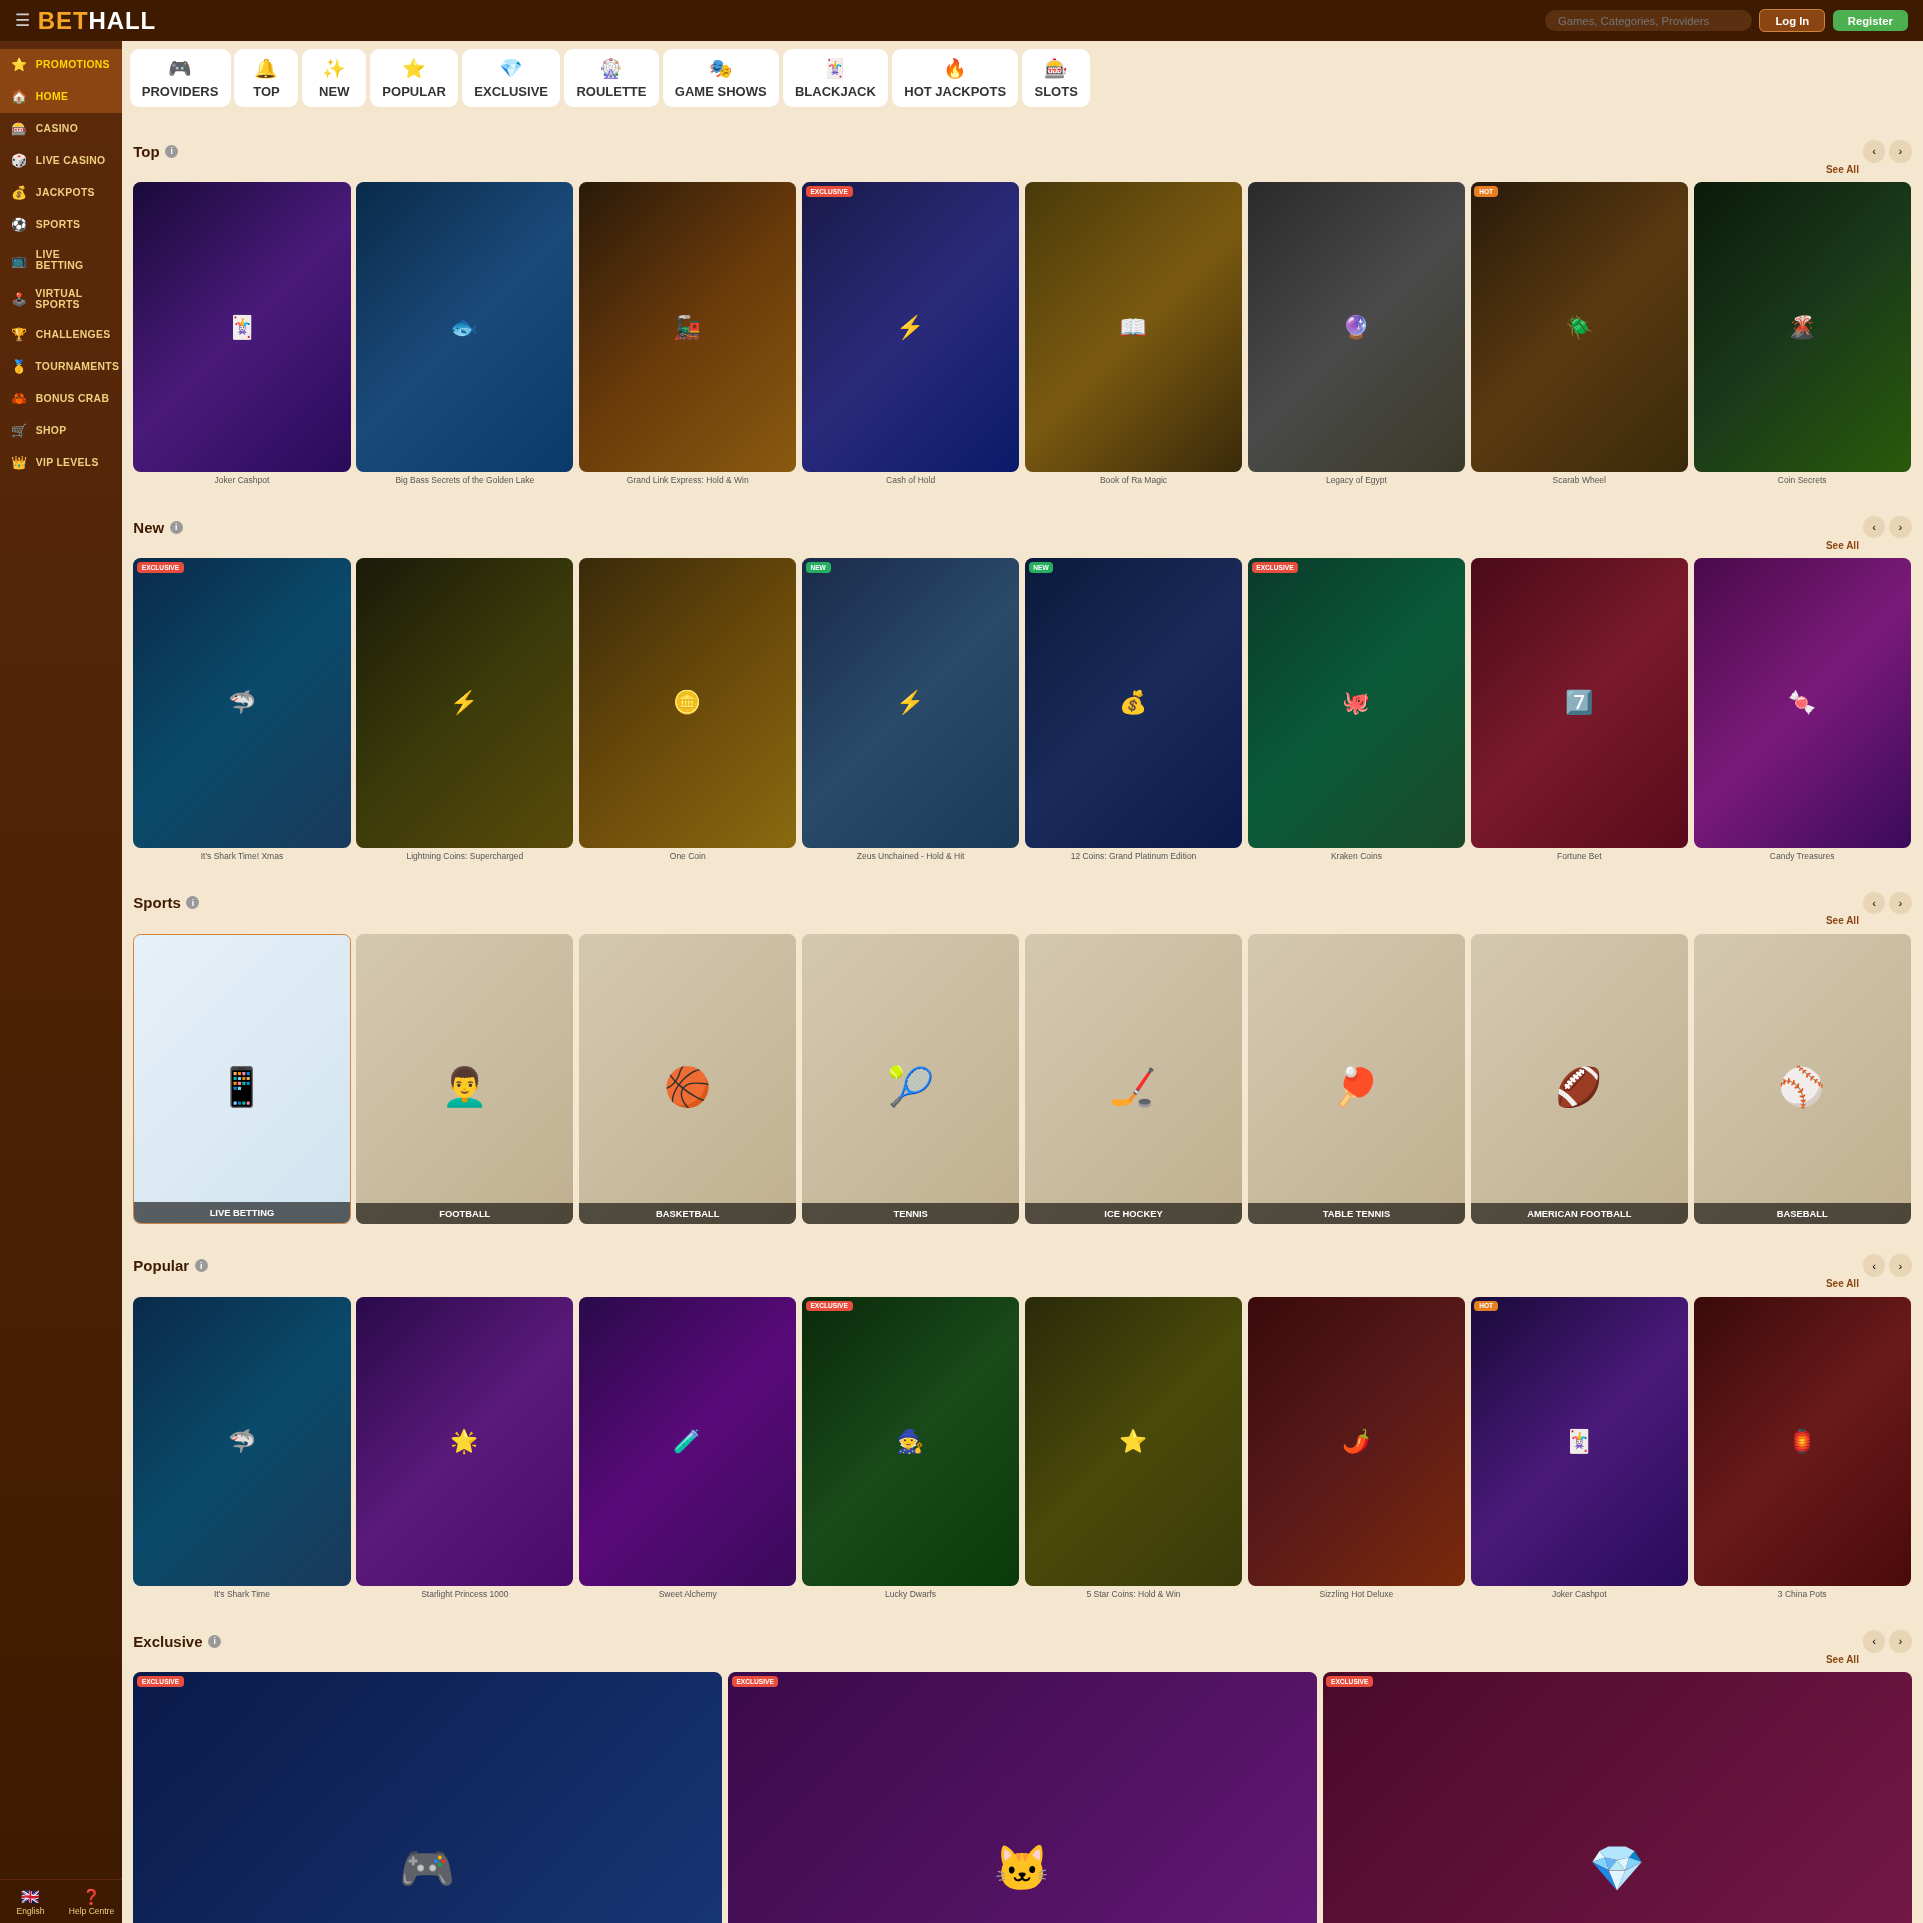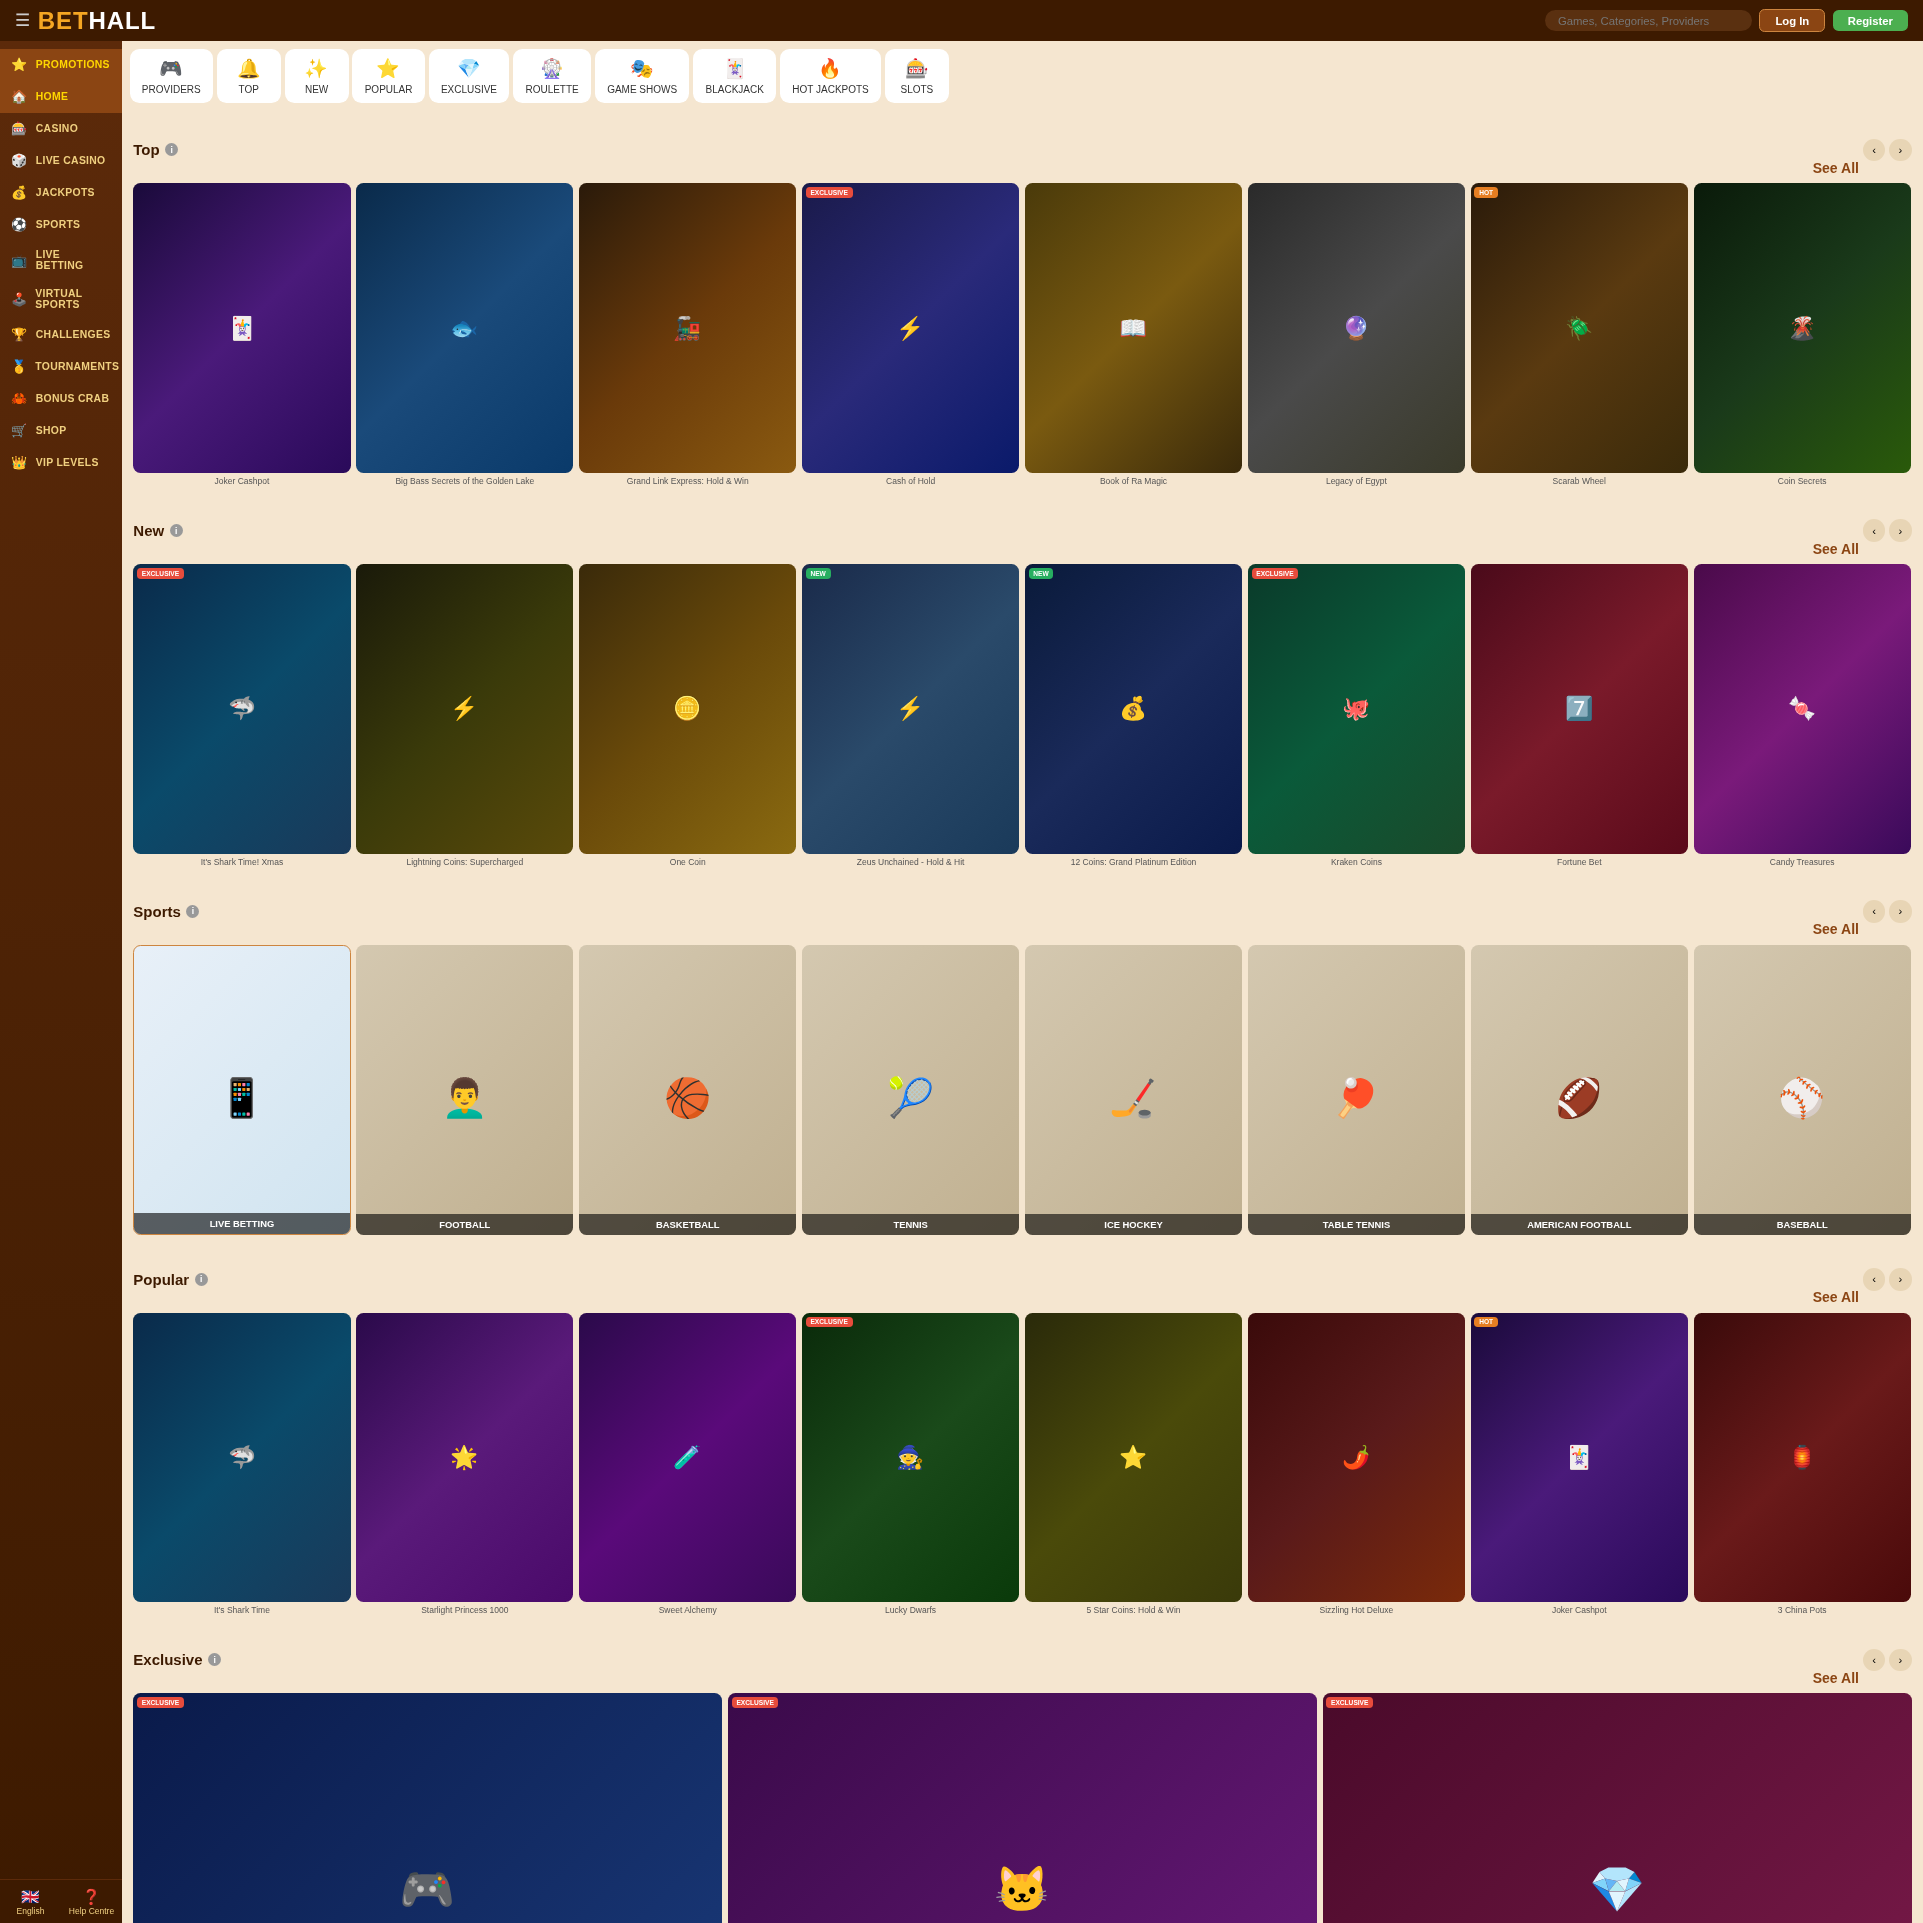--- a/index.html
+++ b/index.html
@@ -124,21 +124,21 @@
       align-items: center;
       gap: 3.8px;
       padding: 7.5px 11.3px;
       background: white;
       border-radius: 9.4px;
       cursor: pointer;
       min-width: 64px;
       border: 1.9px solid transparent;
     }
     .cat-tab .cat-icon { font-size: 19px; }
-    .cat-tab .cat-label { font-size: 10px; font-weight: 400; text-transform: uppercase; color: #333; }
+    .cat-tab .cat-label { font-size: 13px; font-weight: 700; text-transform: uppercase; color: #333; }
     
     
     .section {
       padding: 5.6px 11.3px;
     }
     .section-header {
       display: flex;
       align-items: center;
       justify-content: space-between;
       margin-bottom: 7.5px;
@@ -147,21 +147,21 @@
     .section-title {
       font-size: 15px;
       font-weight: 800;
       color: #3d1a00;
       display: flex;
       align-items: center;
       gap: 5.6px;
     }
     .section-nav { display: flex; align-items: center; gap: 3.8px; }
     .see-all-btn {
-      font-size: 14px;
+      font-size: 10px;
       color: #8b4513;
       background: none;
       border: none;
       cursor: pointer;
       font-weight: 600;
       margin-top: 36px;
     }
     .nav-arrow {
       width: 22.6px; height: 22.6px;
       border-radius: 50%;

